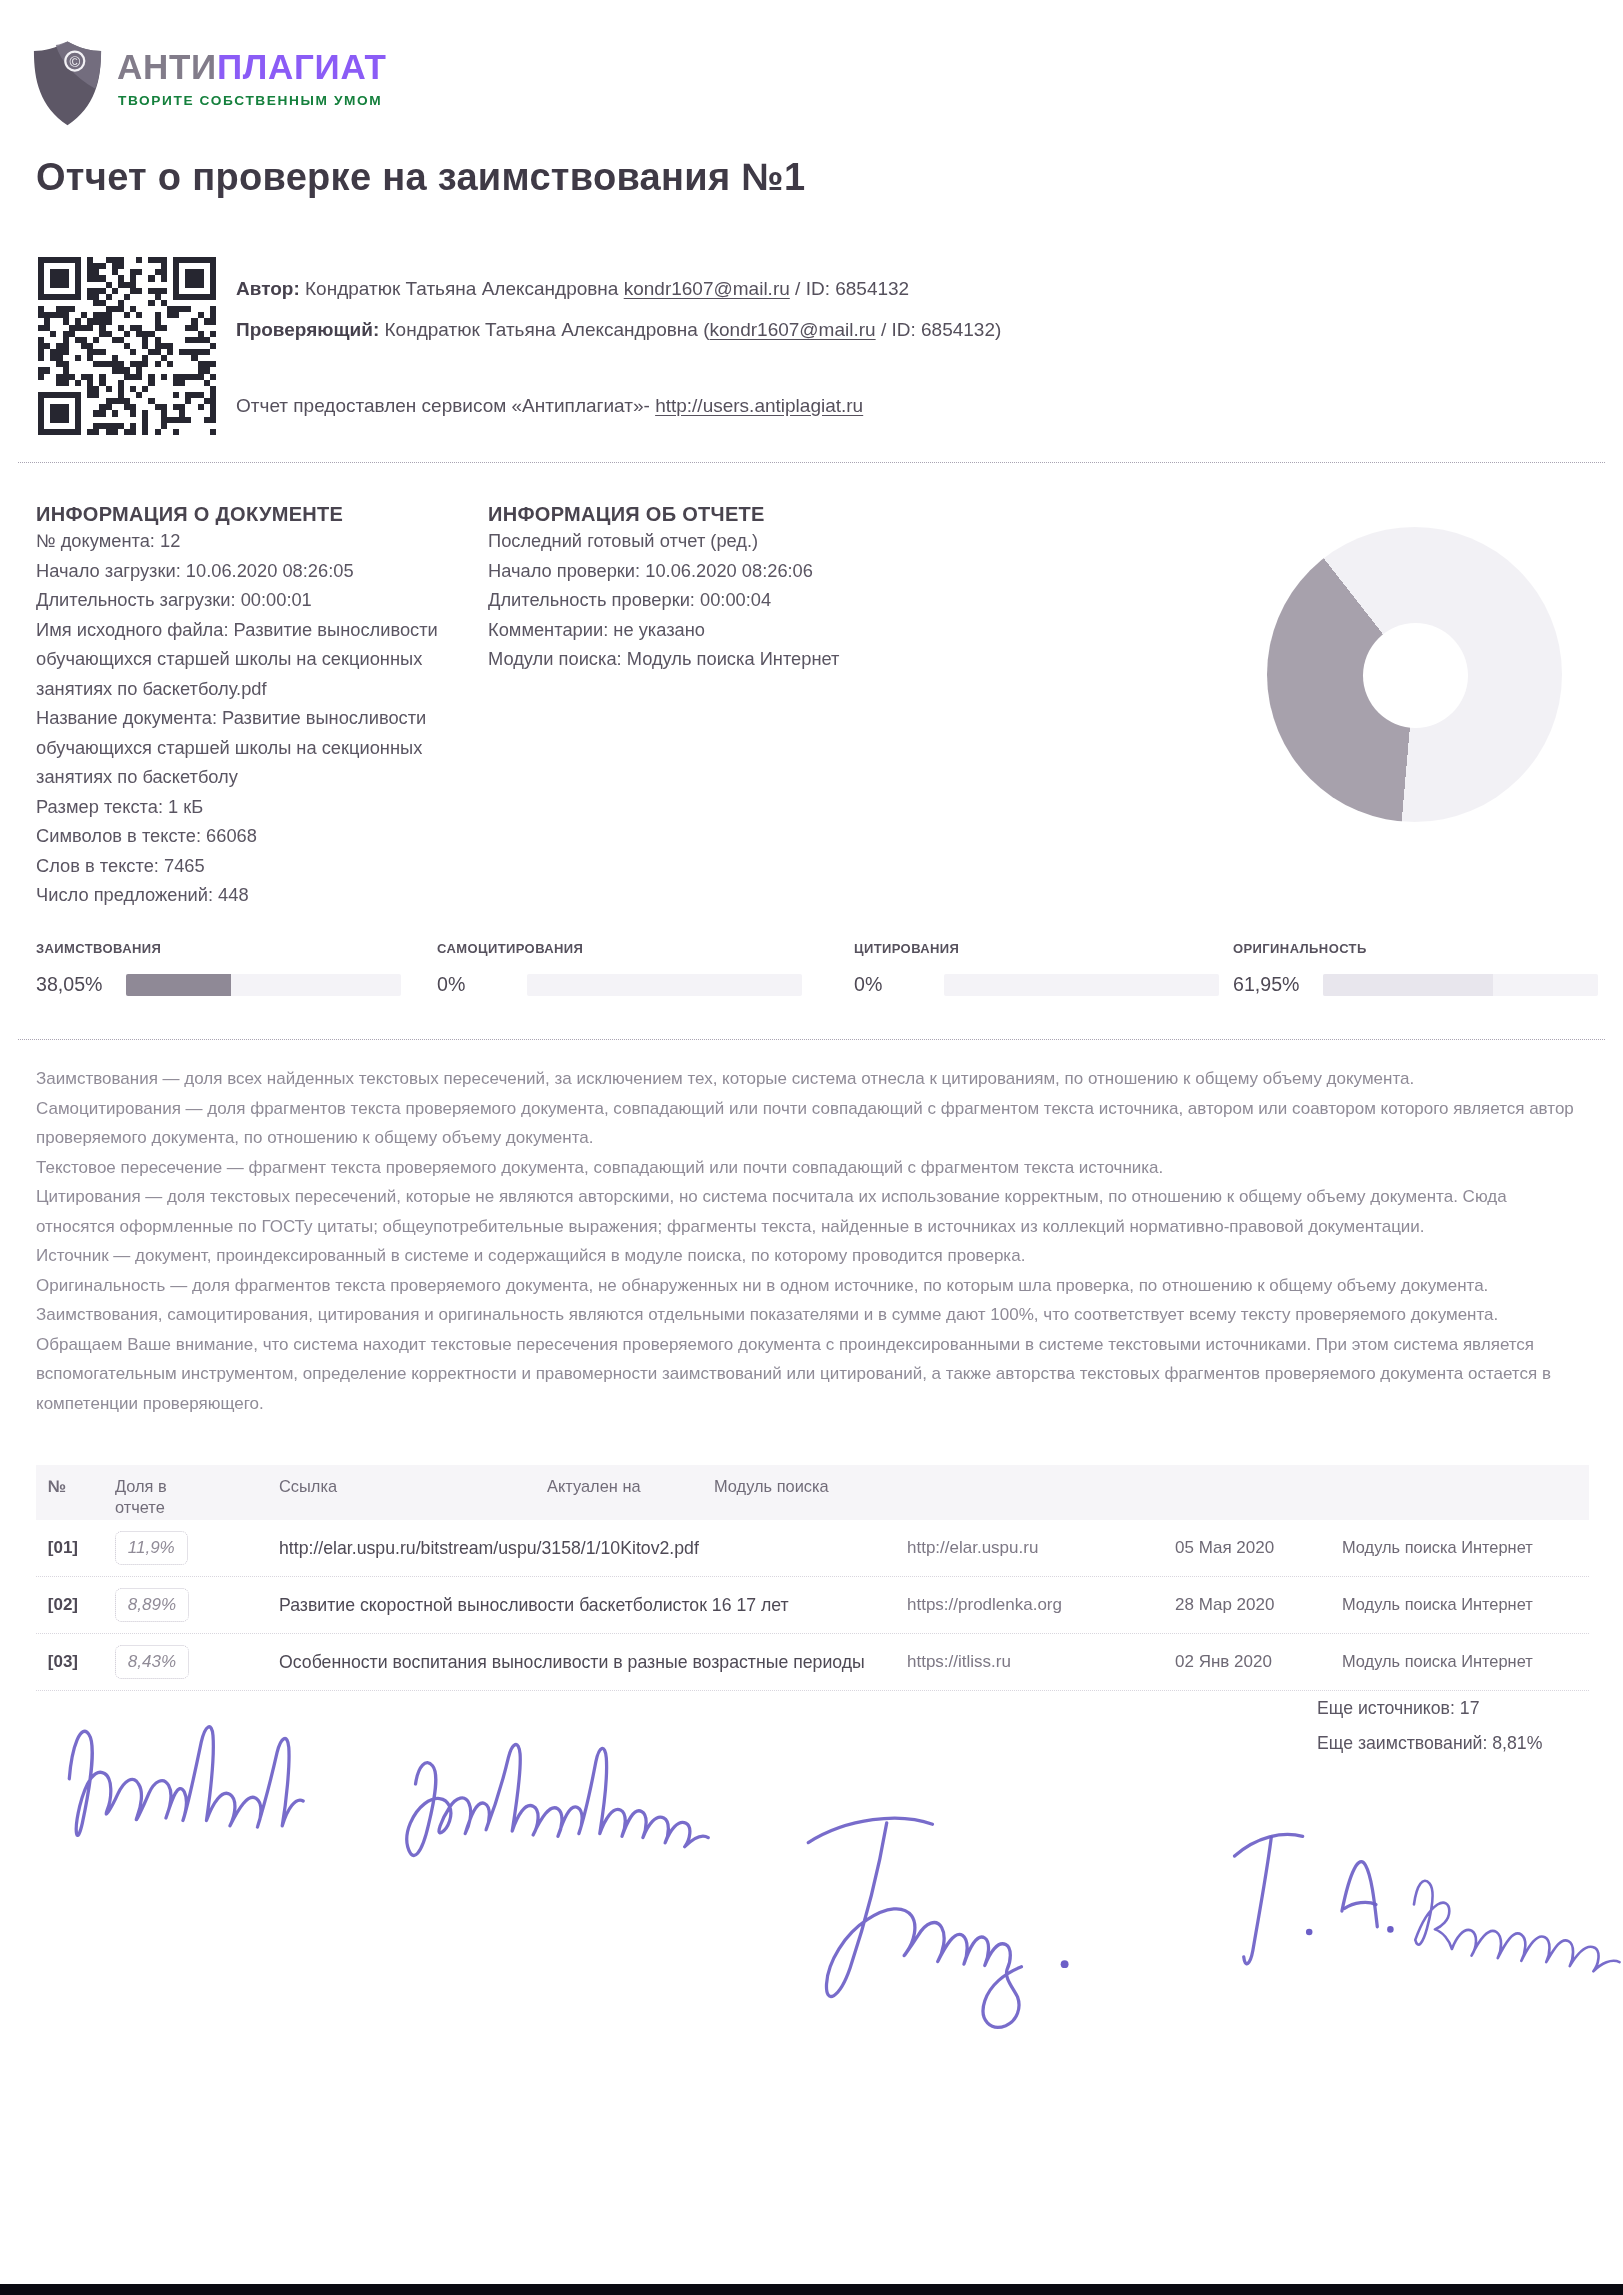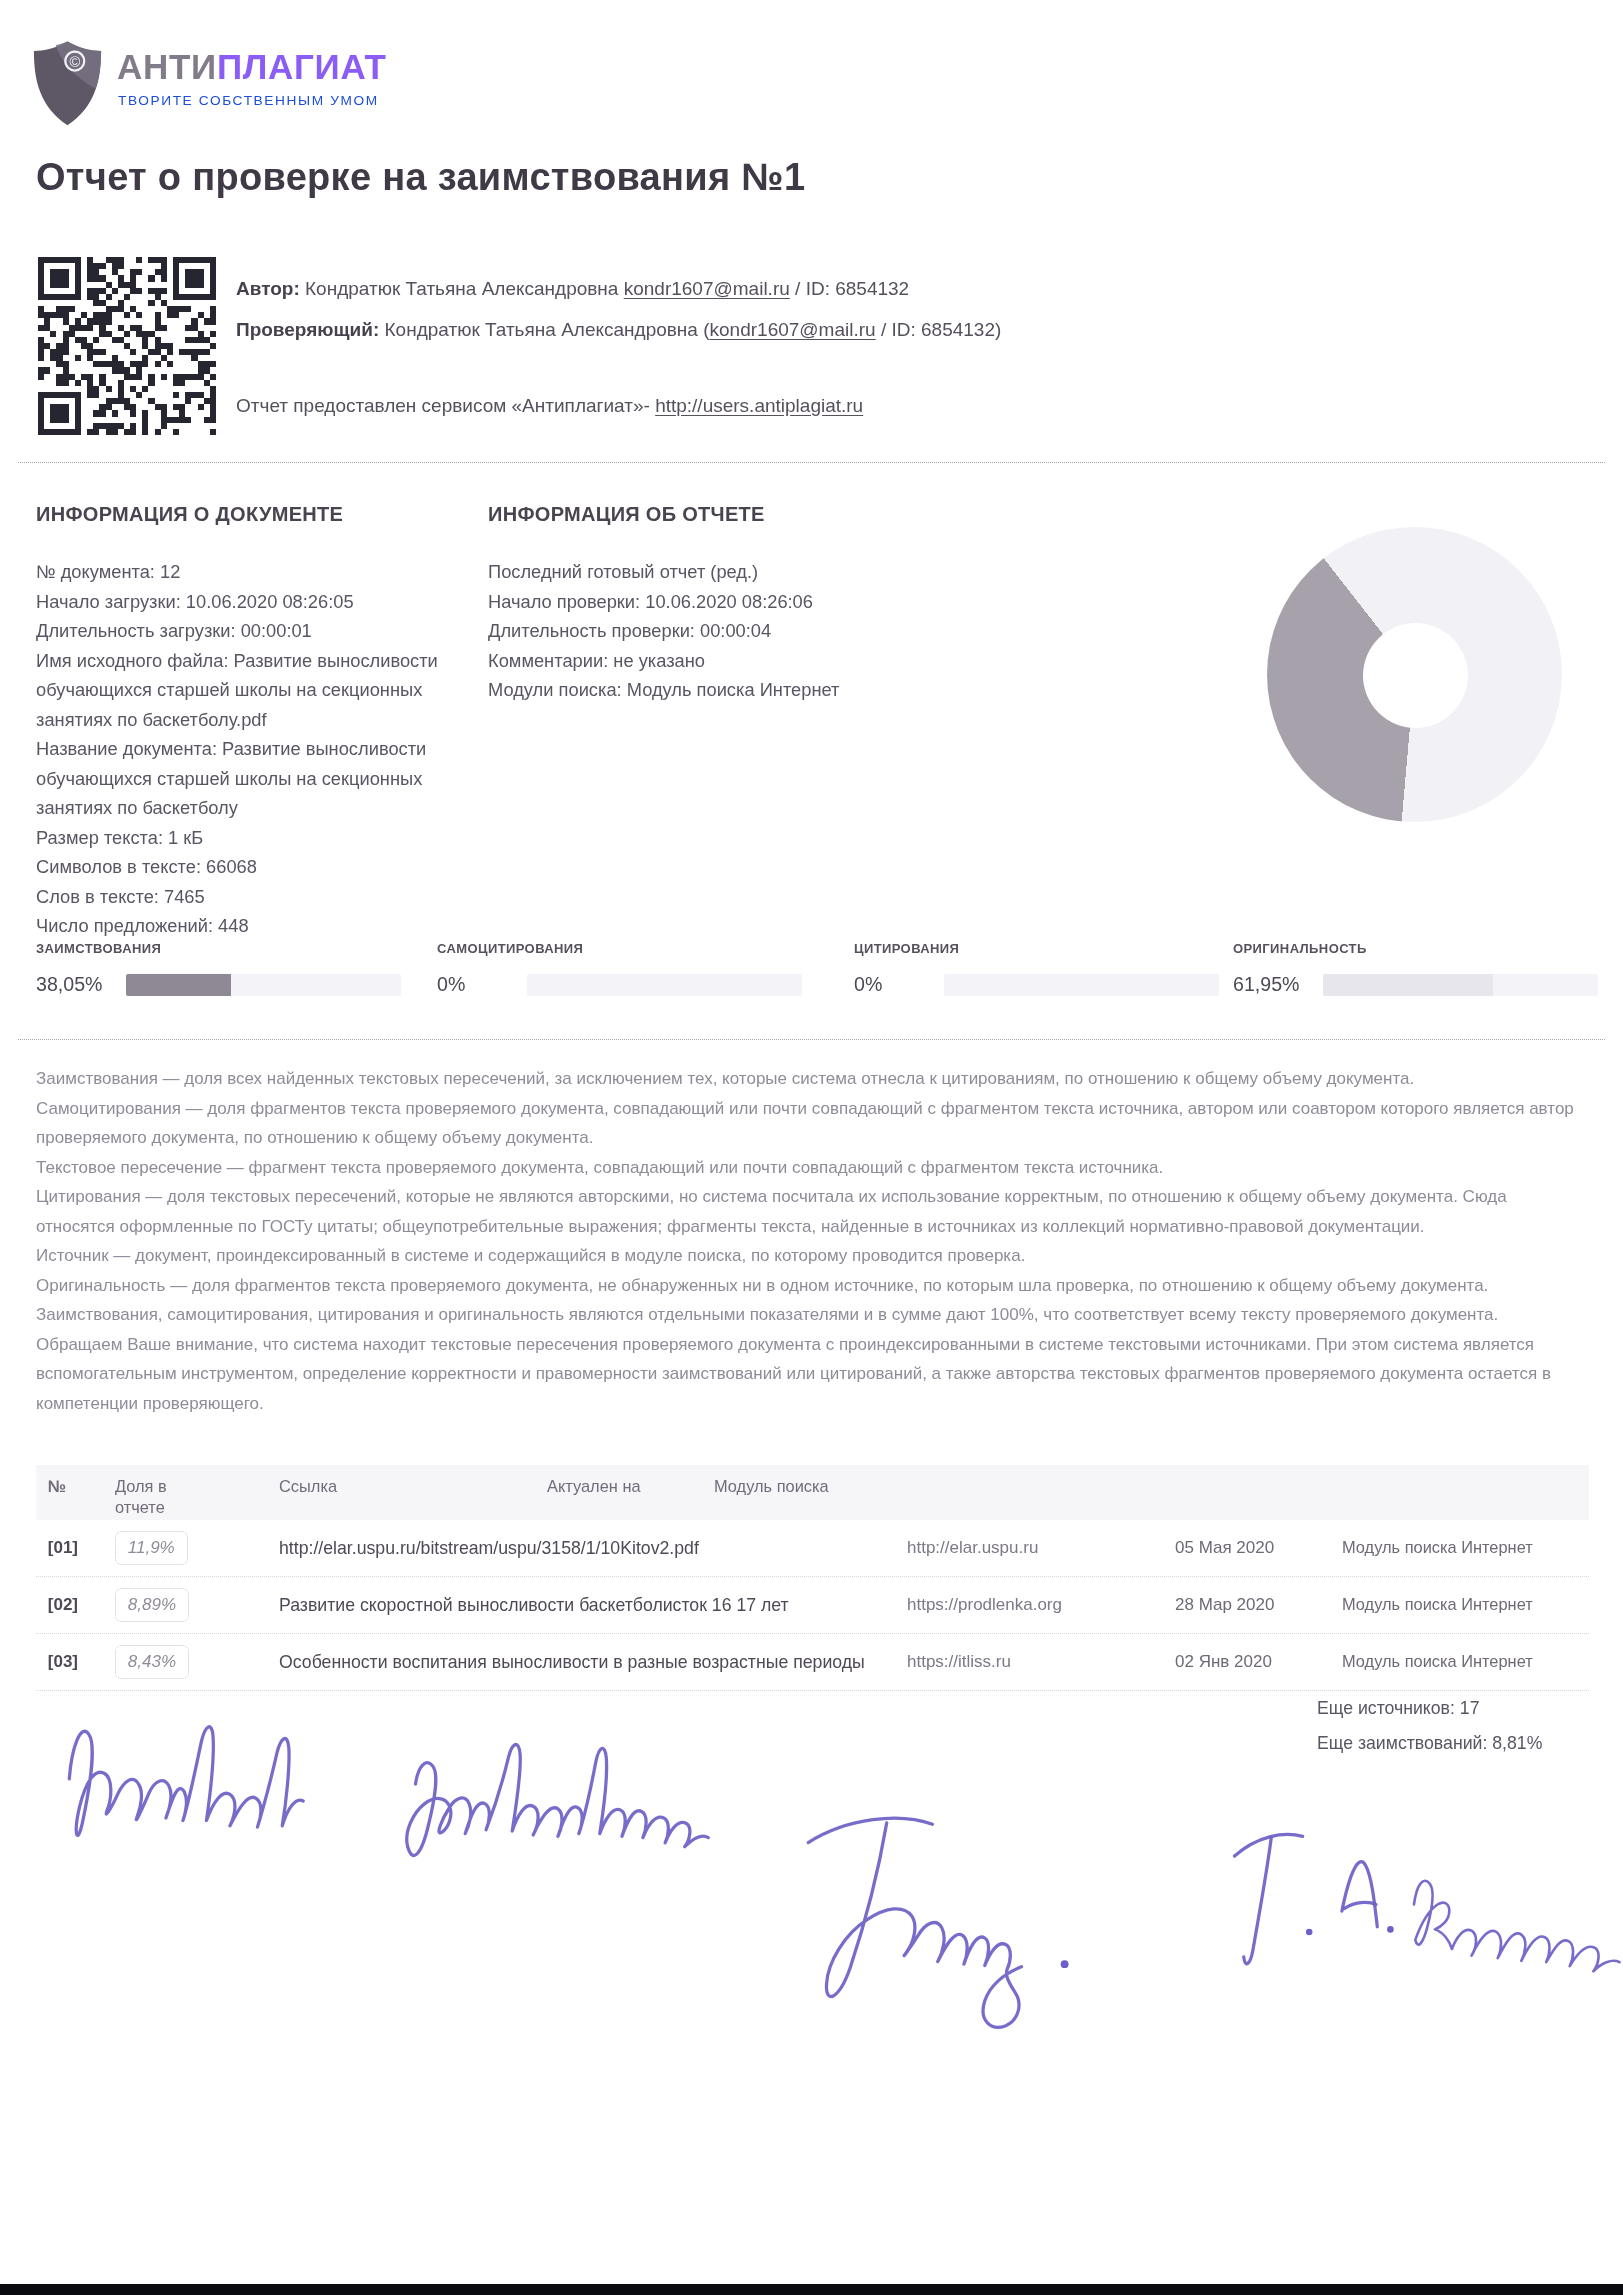--- a/index.html
+++ b/index.html
@@ -3,33 +3,33 @@
 <meta charset="utf-8">
 <style>
   html,body{margin:0;padding:0;background:#e8e8e8;}
   #page{position:relative;width:1624px;height:2295px;background:#ffffff;overflow:hidden;
         font-family:"Liberation Sans", sans-serif;color:#55505c;}
   .abs{position:absolute;}
 
   
   #brand-text{left:117px;top:47px;font-size:35px;font-weight:bold;letter-spacing:0.7px;}
   #brand-text .p1{color:#827c8a;} #brand-text .p2{color:#8b5cf6;margin-top:8px;}
-  #brand-tagline{left:118px;top:93px;font-size:13.7px;font-weight:normal;letter-spacing:1.6px;color:#1d4ed8;}
+  #brand-tagline{left:118px;top:93px;font-size:13.7px;font-weight:bold;letter-spacing:1.6px;color:#15803d;}
 
   #report-title{left:36px;top:156px;font-size:38px;font-weight:bold;color:#3f3a46;letter-spacing:0.3px;}
 
   
   #meta{left:236px;top:278px;font-size:19px;color:#55505c;}
   #meta .mline{position:absolute;left:0;white-space:nowrap;}
   #meta b{color:#46414d;}
   .u{text-decoration:underline;text-underline-offset:3.3px;}
 
   .dotted-div{border-top:1.3px dotted #a9a4b2;height:0;}
 
-  .col h2{margin:0 0 31px 0;font-size:20px;letter-spacing:0.3px;color:#49444f;}
+  .col h2{margin:0 0 0 0;font-size:20px;letter-spacing:0.3px;color:#49444f;}
   .col .iline{font-size:18.3px;line-height:29.5px;color:#5a5562;}
 
   
   #donut{left:1267px;top:527px;width:295px;height:295px;border-radius:50%;}
   #donut .hole{position:absolute;left:50%;top:50%;width:105px;height:105px;margin:-52px 0 0 -52px;
                border-radius:50%;background:#fff;}
 
   
   .stat{position:absolute;top:941px;width:393px;}
   .stat .slabel{font-size:13px;font-weight:bold;letter-spacing:0.4px;color:#56515d;}

